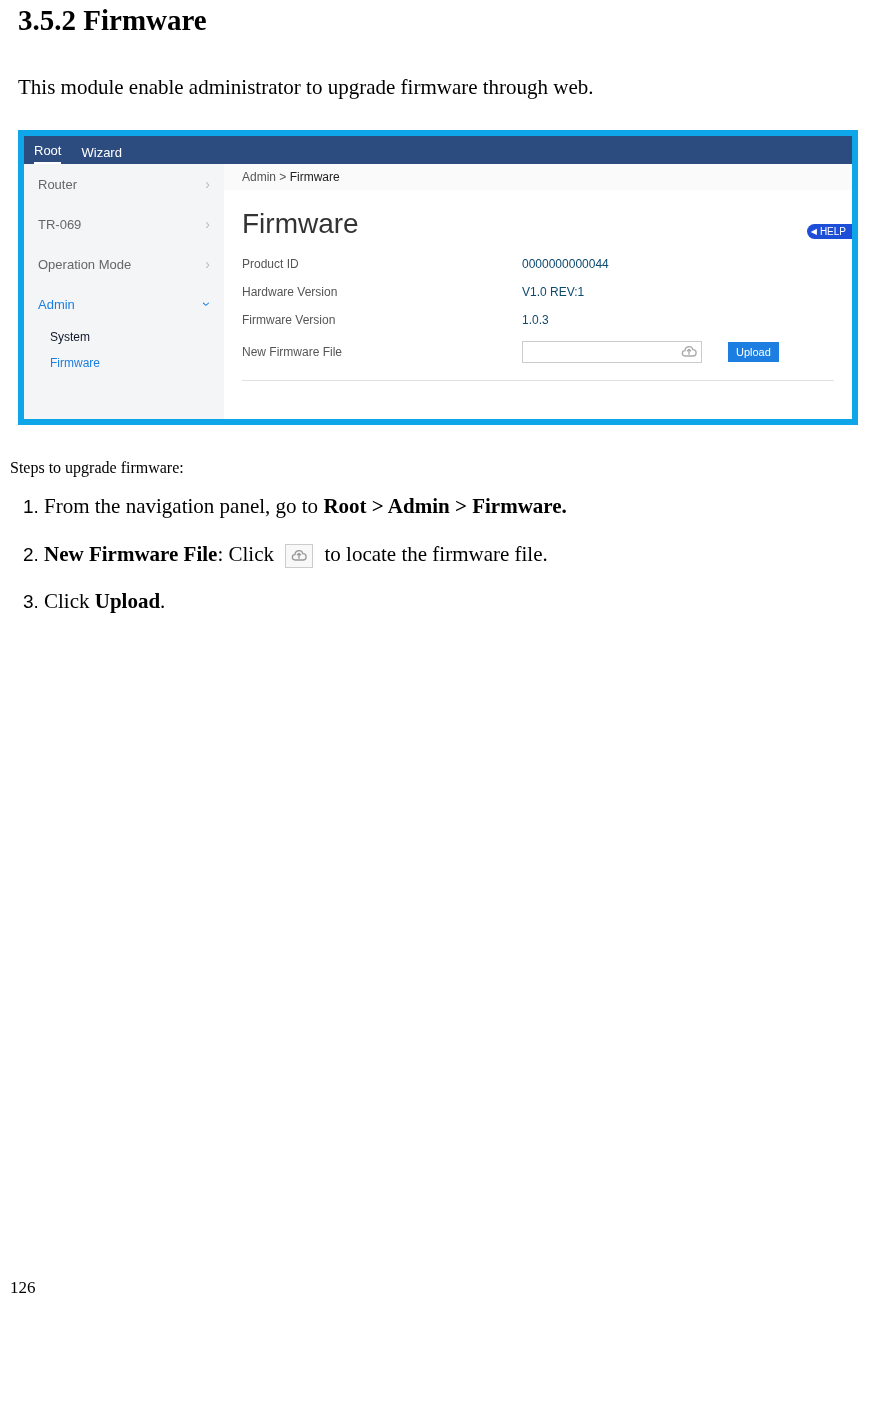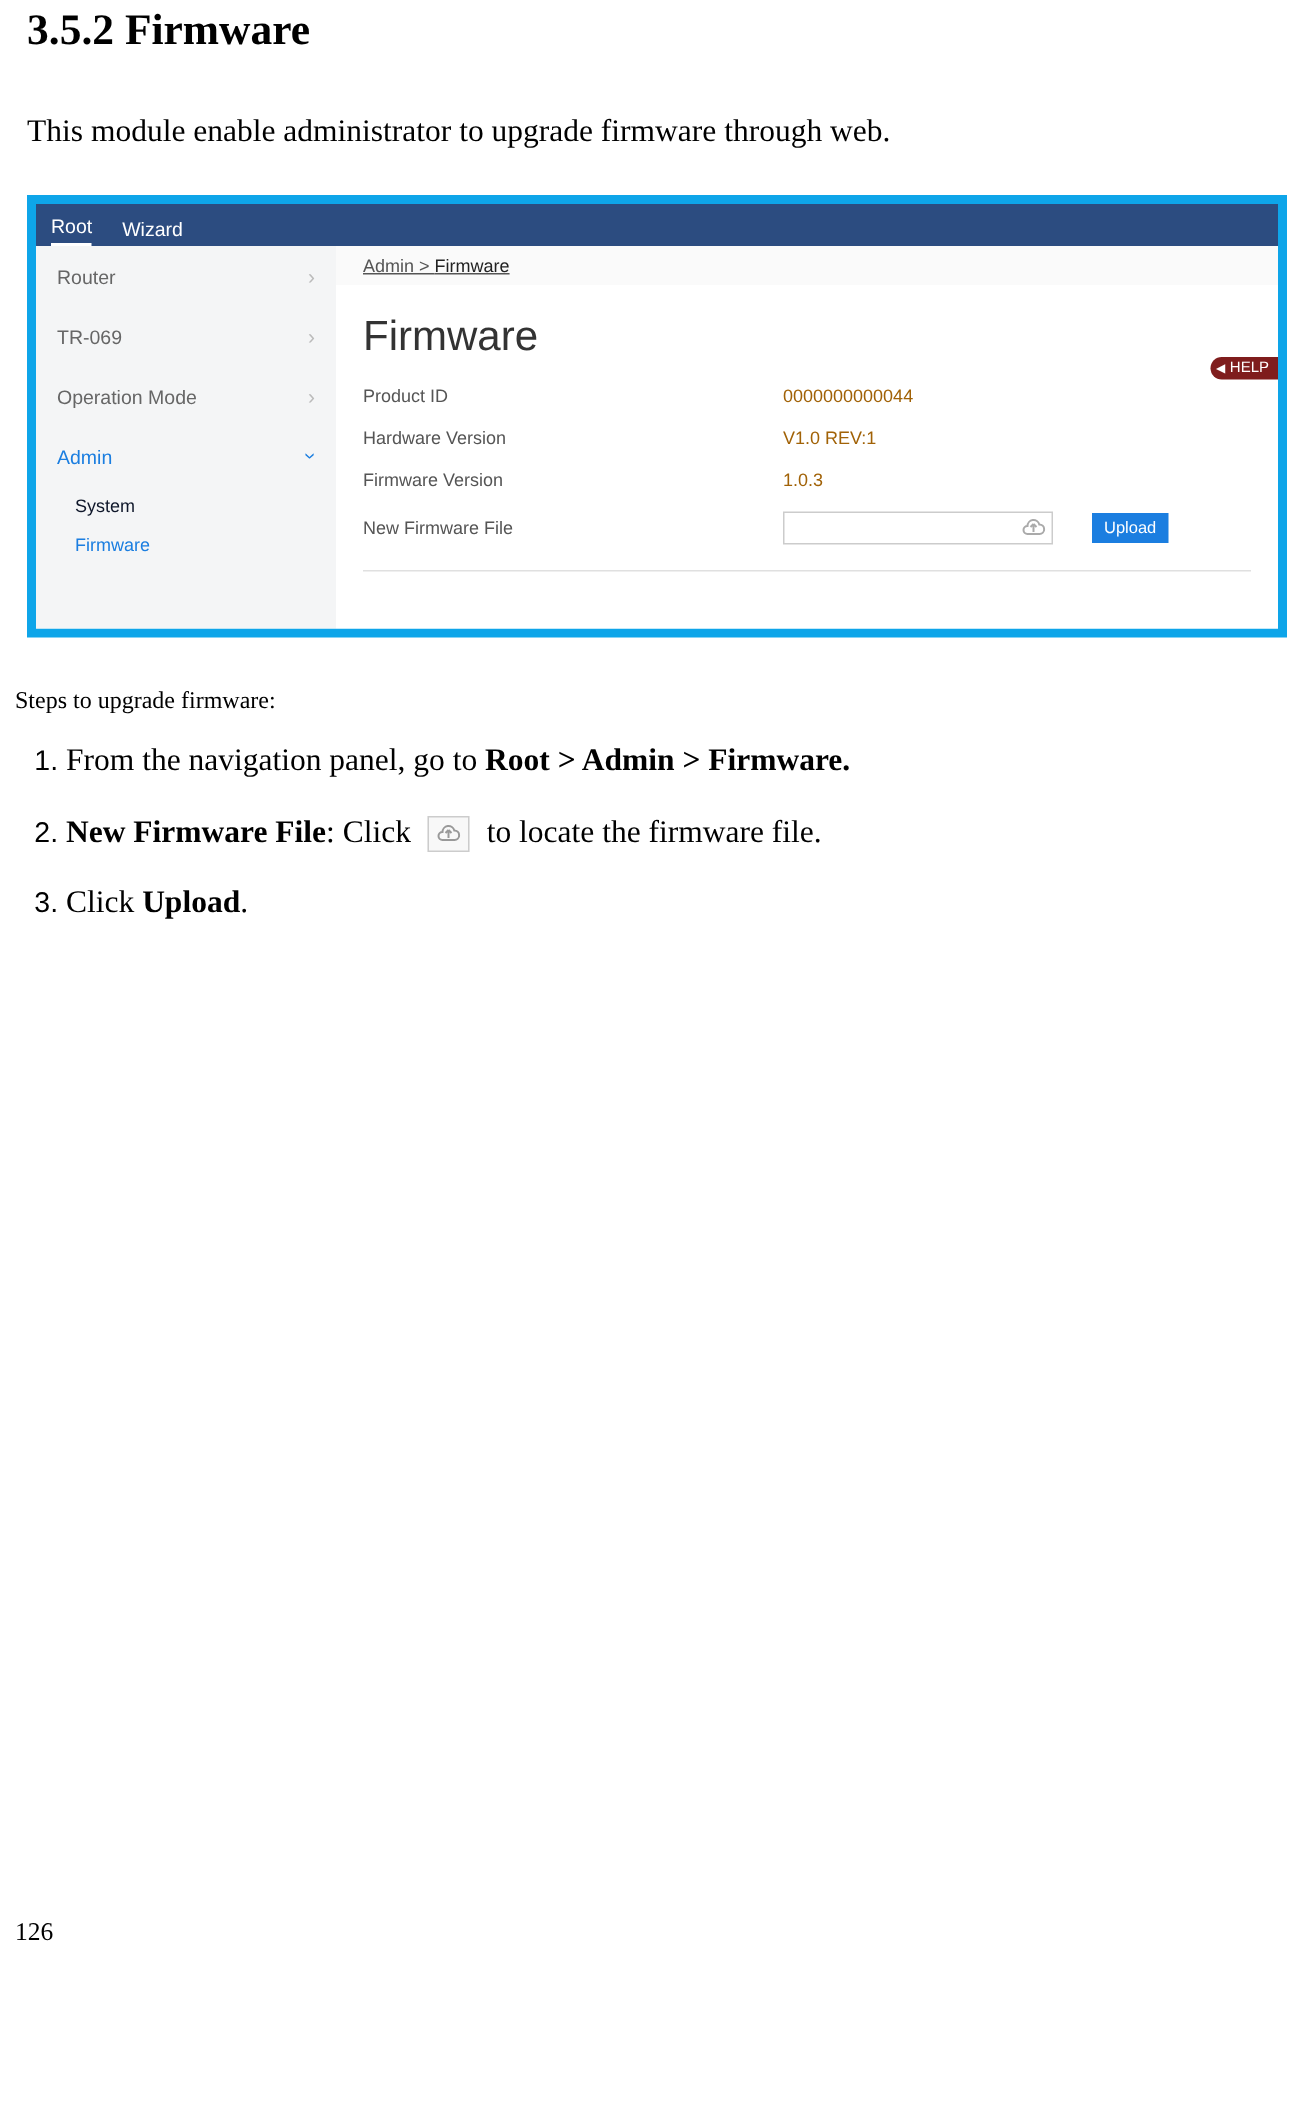--- a/index.html
+++ b/index.html
@@ -63,55 +63,54 @@
     .main {
       flex: 1;
       background: #fff;
       position: relative;
     }
     .breadcrumb {
       background: #fafafa;
       padding: 6px 18px;
       font-size: 12px;
       color: #555;
-      text-decoration: underline;
     }
     .breadcrumb .crumb-leaf { color: #222; }
     .page-title {
       font-size: 28px;
       color: #333;
       padding: 18px 18px 10px 18px;
       font-weight: normal;
     }
     .help-btn {
       position: absolute;
       right: 0;
-      top: 74px;
-      background: #7f1d1d;
+      top: 60px;
+      background: #1d4ed8;
       color: #fff;
       font-size: 10px;
       padding: 2px 6px 2px 4px;
       border-radius: 8px 0 0 8px;
       display: flex;
       align-items: center;
       gap: 3px;
     }
     .help-btn::before {
       content: "◀";
       font-size: 8px;
     }
     .row {
       display: flex;
       padding: 7px 18px;
       font-size: 12px;
       color: #555;
       gap: 20px;
     }
     .row .lbl { width: 260px; }
-    .row .val { color: #a16207; }
+    .row .val { color: #0c4a6e; }
     .file-row { align-items: center; }
     .file-input {
       border: 1px solid #ccc;
       height: 22px;
       width: 180px;
       display: flex;
       justify-content: flex-end;
       align-items: center;
       padding-right: 4px;
       background: #fff;

